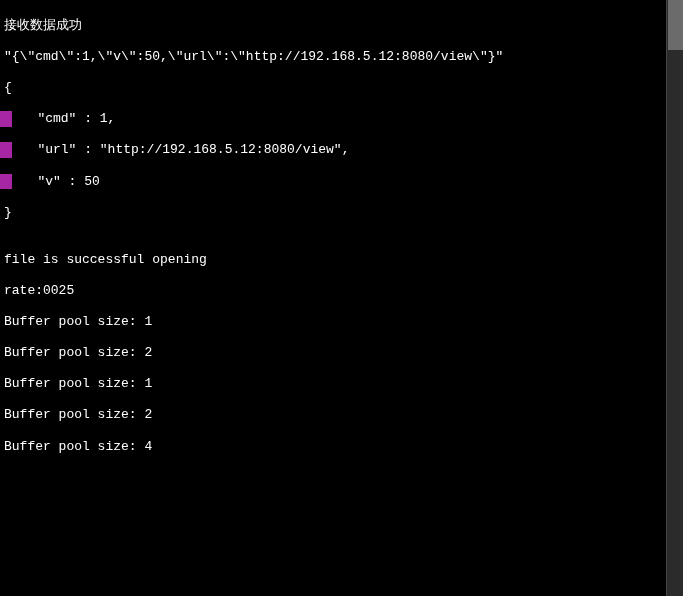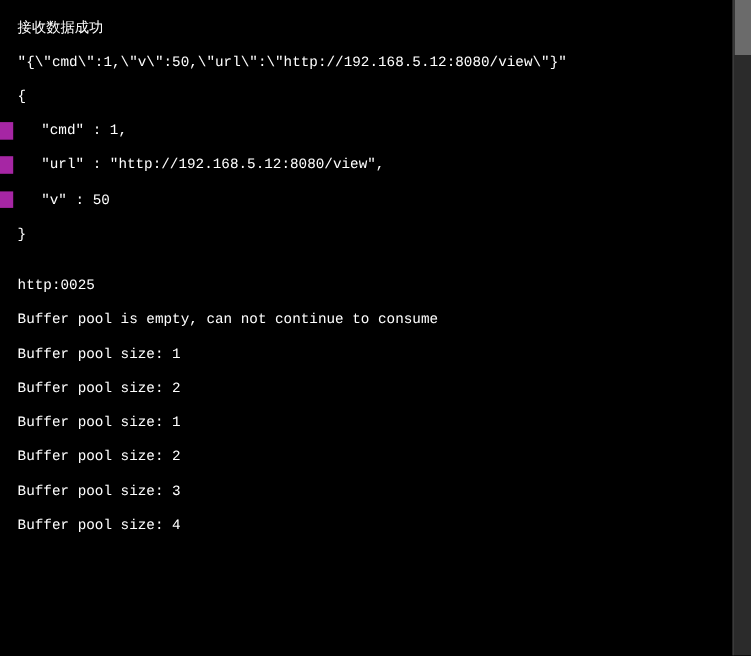--- a/index.html
+++ b/index.html
@@ -16,21 +16,21 @@
   }
   .terminal {
     background: #000;
     width: 100%;
     height: 100%;
     padding: 2px 0 0 0;
     white-space: pre;
   }
   .line {
     display: block;
-    padding-left: 16px;
+    padding-left: 4px;
   }
   .magenta-bar {
     border-left: 12px solid #a626a4;
     padding-left: 2px;
   }
   .scrollbar {
     position: absolute;
     right: 0;
     top: 0;
     width: 17px;
@@ -52,27 +52,26 @@
 
 <div class="terminal">
 <span class="line">接收数据成功</span>
 <span class="line">"{\"cmd\":1,\"v\":50,\"url\":\"http://192.168.5.12:8080/view\"}"</span>
 <span class="line">{</span>
 <span class="line magenta-bar">   "cmd" : 1,</span>
 <span class="line magenta-bar">   "url" : "http://192.168.5.12:8080/view",</span>
 <span class="line magenta-bar">   "v" : 50</span>
 <span class="line">}</span>
 <span class="line"></span>
-<span class="line">http:0025</span>
-<span class="line">Buffer pool is empty, can not continue to consume</span>
+<span class="line">file is successful opening</span>
+<span class="line">rate:0025</span>
 <span class="line">Buffer pool size: 1</span>
 <span class="line">Buffer pool size: 2</span>
 <span class="line">Buffer pool size: 1</span>
 <span class="line">Buffer pool size: 2</span>
-<span class="line">Buffer pool size: 3</span>
 <span class="line">Buffer pool size: 4</span>
 
 
 
 
 
 
 
 
 <span class="line"></span>

